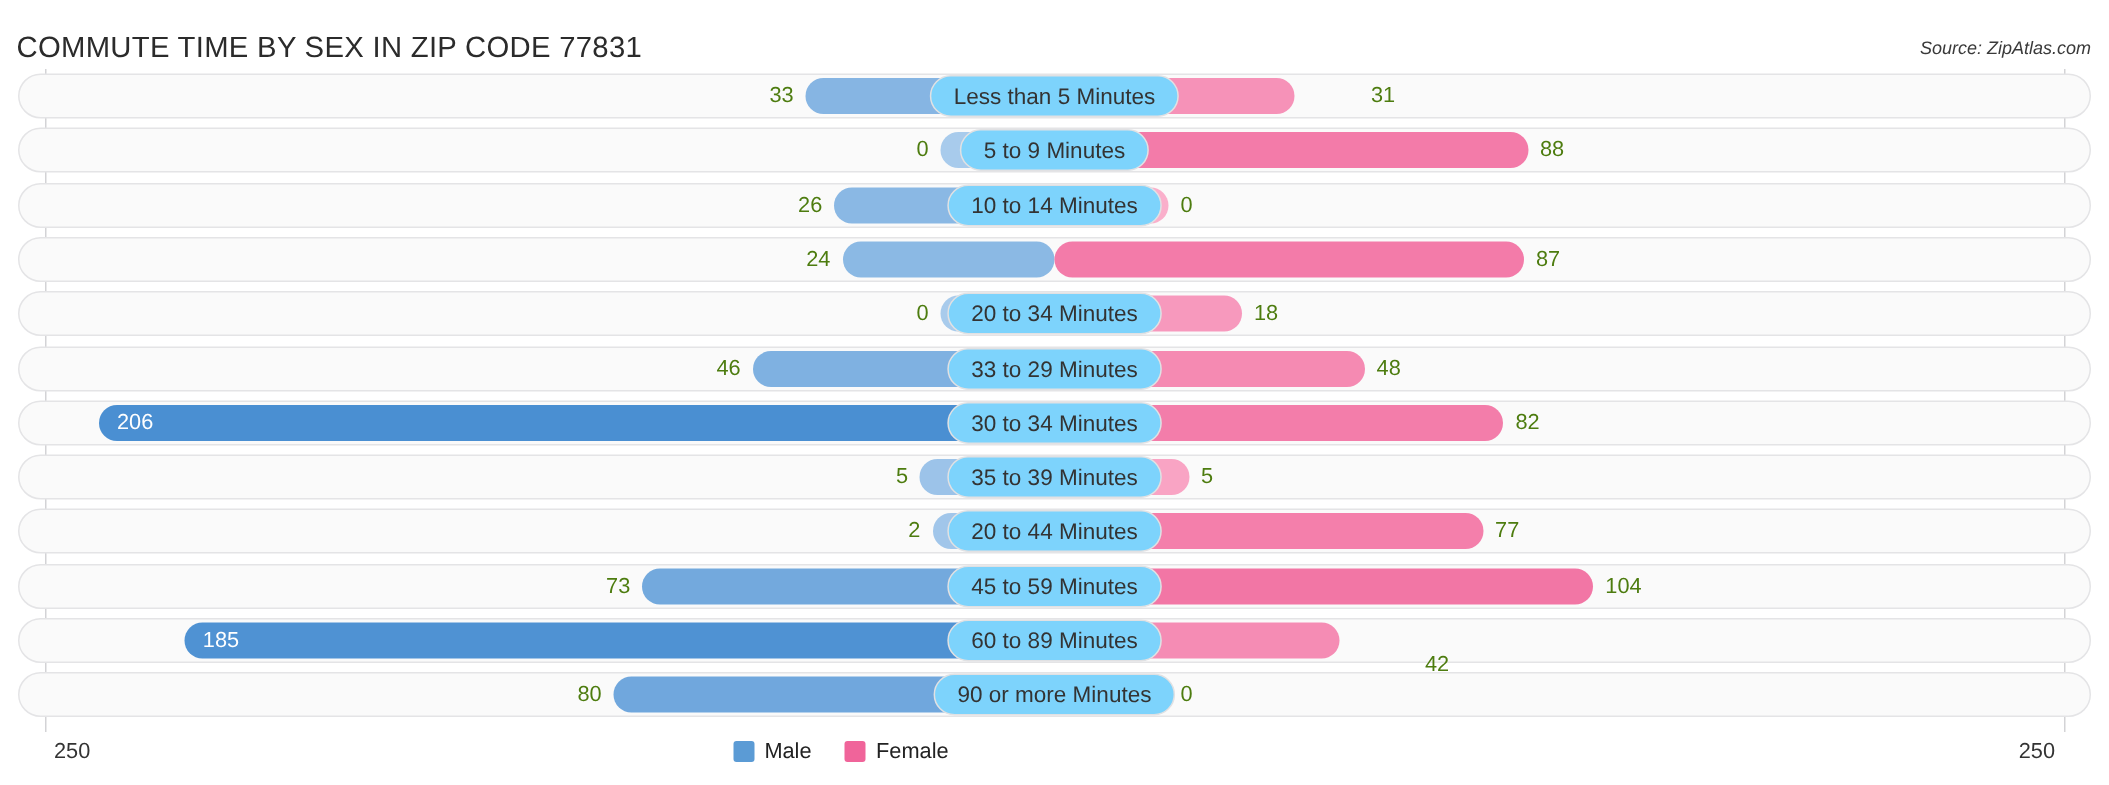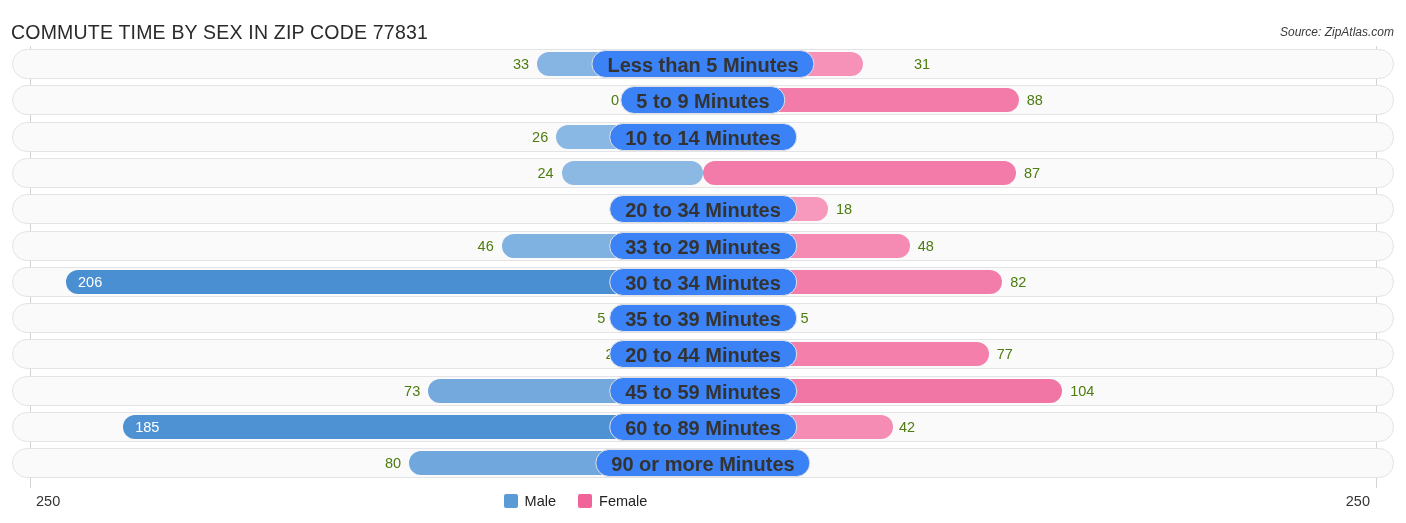--- a/index.html
+++ b/index.html
@@ -42,36 +42,35 @@
   .val{
     position:absolute;top:4px;height:22px;line-height:22px;
     font-size:14.5px;color:#4d7c0f;white-space:nowrap;
   }
   .val-male{text-align:right;}
   .val-female{text-align:left;}
   .val-inside{color:#ffffff;}
   .center-pill{
     position:absolute;top:1px;left:50%;transform:translateX(-50%);
     height:28px;line-height:28px;
-    background:#3b82f6;border:1px solid #e1e1e3;border-radius:14px;
+    background:#7dd3fc;border:1px solid #e1e1e3;border-radius:14px;
     padding:0 15px;
-    font-size:20px;color:#333;white-space:nowrap;
+    font-size:15px;color:#333;white-space:nowrap;
     box-sizing:border-box;
-    font-weight:bold;
   }
   
   #footer{position:absolute;left:0;top:488px;width:1406px;height:35px;}
   .axis-end{
     position:absolute;top:5px;font-size:14.5px;color:#333;
   }
   #axis-end-left{left:36px;}
   #axis-end-right{right:36px;}
   #legend{
     position:absolute;left:0;top:5px;width:1121px;
-    display:flex;justify-content:center;align-items:center;gap:22px;margin-left:15px;
+    display:flex;justify-content:center;align-items:center;gap:22px;
   }
   .legend-item{display:flex;align-items:center;gap:7px;}
   .legend-swatch{width:14px;height:14px;border-radius:2px;display:block;}
   .legend-text{font-size:14.5px;color:#222;}
 </style>
 </head>
 <body>
 
 <div id="header">
   <div id="chart-title">COMMUTE TIME BY SEX IN ZIP CODE 77831</div>
@@ -159,21 +158,21 @@
         <div class="bar bar-female" style="width: 359.223px; background: rgb(242, 118, 165);"></div>
         <div class="val val-male" style="right: 973.801px; width: 60px;">73</div>
         <div class="val val-female" style="left: 1058.22px; width: 60px;">104</div>
         <div class="center-pill">45 to 59 Minutes</div>
       </div>
       <div class="row" style="top: 366px;">
         <div class="track"></div>
         <div class="bar bar-male" style="width: 579.811px; background: rgb(79, 146, 211);"></div>
         <div class="bar bar-female" style="width: 190.379px; background: rgb(245, 140, 180);"></div>
         <div class="val val-male val-inside" style="right: auto; left: 123.189px; text-align: left; width: 60px;">185</div>
-        <div class="val val-female" style="left: 887px; width: 60px;">42</div>
+        <div class="val val-female" style="left: 938px; width: 60px; margin-top: 16px;">42</div>
         <div class="center-pill">60 to 89 Minutes</div>
       </div>
       <div class="row" style="top: 402.3px;">
         <div class="track"></div>
         <div class="bar bar-male" style="width: 293.864px; background: rgb(112, 167, 221);"></div>
         <div class="bar bar-female" style="width: 76px; background: rgb(250, 175, 203);"></div>
         <div class="val val-male" style="right: 992.864px; width: 60px;">80</div>
         <div class="val val-female" style="left: 775px; width: 60px;">0</div>
         <div class="center-pill">90 or more Minutes</div>
       </div>

